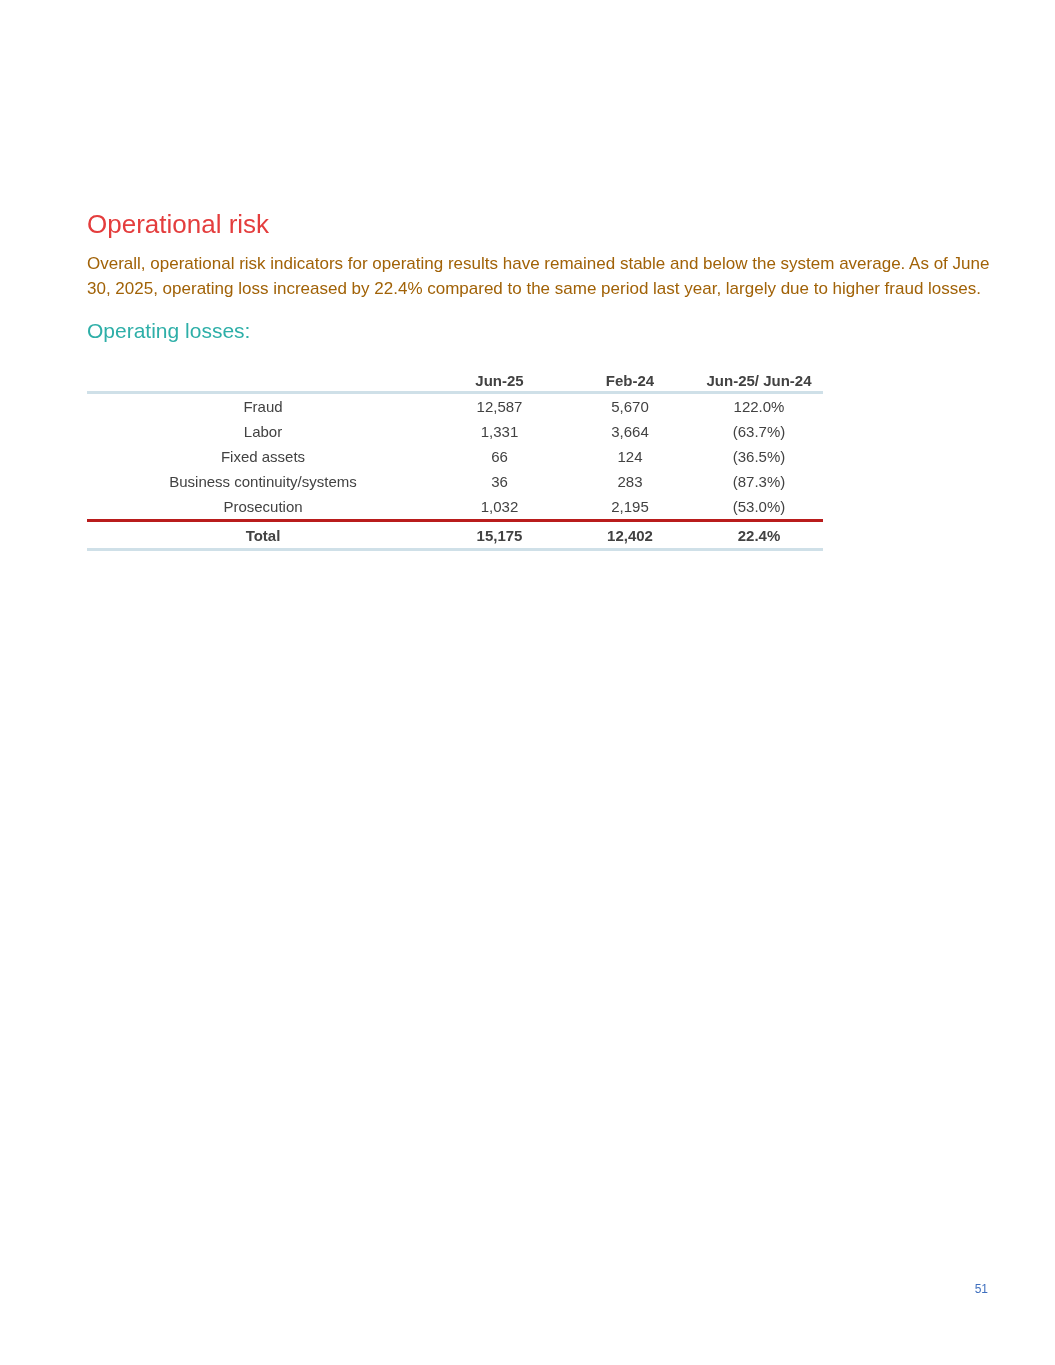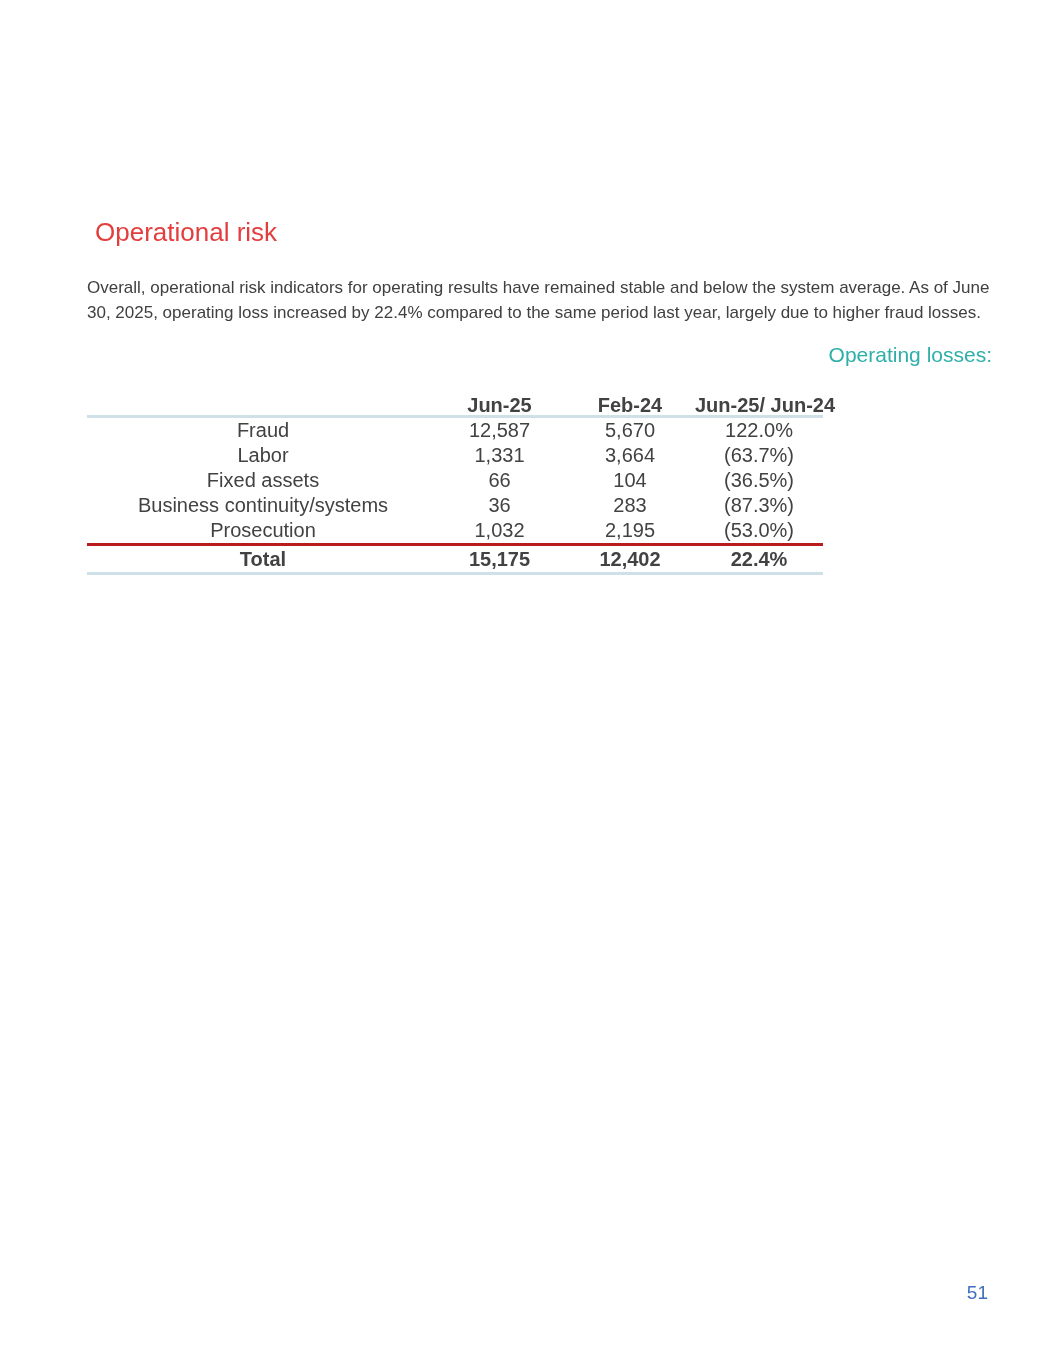--- a/index.html
+++ b/index.html
@@ -15,46 +15,45 @@
     font-family: "Liberation Sans", sans-serif;
     overflow: hidden;
   }
   .content {
     position: absolute;
     left: 87px;
     top: 210px;
     width: 905px;
   }
   .section-title {
-    margin: 8px;
+    margin: 0;
     color: #e43d3d;
     font-size: 26px;
     line-height: 28px;
     font-weight: 400;
   }
   .body-paragraph {
-    margin: 29px 0 0 0;
-    color: #404040;
+    margin: 13px 0 0 0;
+    color: #a16207;
     font-size: 17px;
     line-height: 25px;
     font-weight: 400;
   }
   .subsection-title {
     margin: 16px 0 0 0;
     color: #2eafa8;
     font-size: 21px;
     line-height: 27px;
     font-weight: 400;
-    text-align: right;
   }
   .losses-table {
     margin-top: 26px;
     width: 736px;
     color: #424242;
-    font-size: 20px;
+    font-size: 15px;
   }
   .trow {
     display: grid;
     grid-template-columns: 347px 131px 130px 128px;
     align-items: center;
     height: 25px;
   }
   .trow .cell {
     text-align: center;
     white-space: nowrap;
@@ -72,21 +71,21 @@
     font-weight: 700;
     border-top: 3px solid #b91c1c;
     border-bottom: 3px solid #cfe0e8;
     height: 26px;
   }
   .page-number {
     position: absolute;
     right: 67px;
     top: 1282px;
     color: #3f6fbe;
-    font-size: 19px;
+    font-size: 12px;
     font-weight: 400;
   }
 </style>
 </head>
 <body>
 
 <div class="page">
   <div class="content">
 
     <h1 class="section-title">Operational risk</h1>
@@ -115,21 +114,21 @@
         <div class="cell label">Labor</div>
         <div class="cell">1,331</div>
         <div class="cell">3,664</div>
         <div class="cell">(63.7%)</div>
       </div>
 
 
       <div class="trow">
         <div class="cell label">Fixed assets</div>
         <div class="cell">66</div>
-        <div class="cell">104</div>
+        <div class="cell">124</div>
         <div class="cell">(36.5%)</div>
       </div>
 
       <div class="trow">
         <div class="cell label">Business continuity/systems</div>
         <div class="cell">36</div>
         <div class="cell">283</div>
         <div class="cell">(87.3%)</div>
       </div>
 

